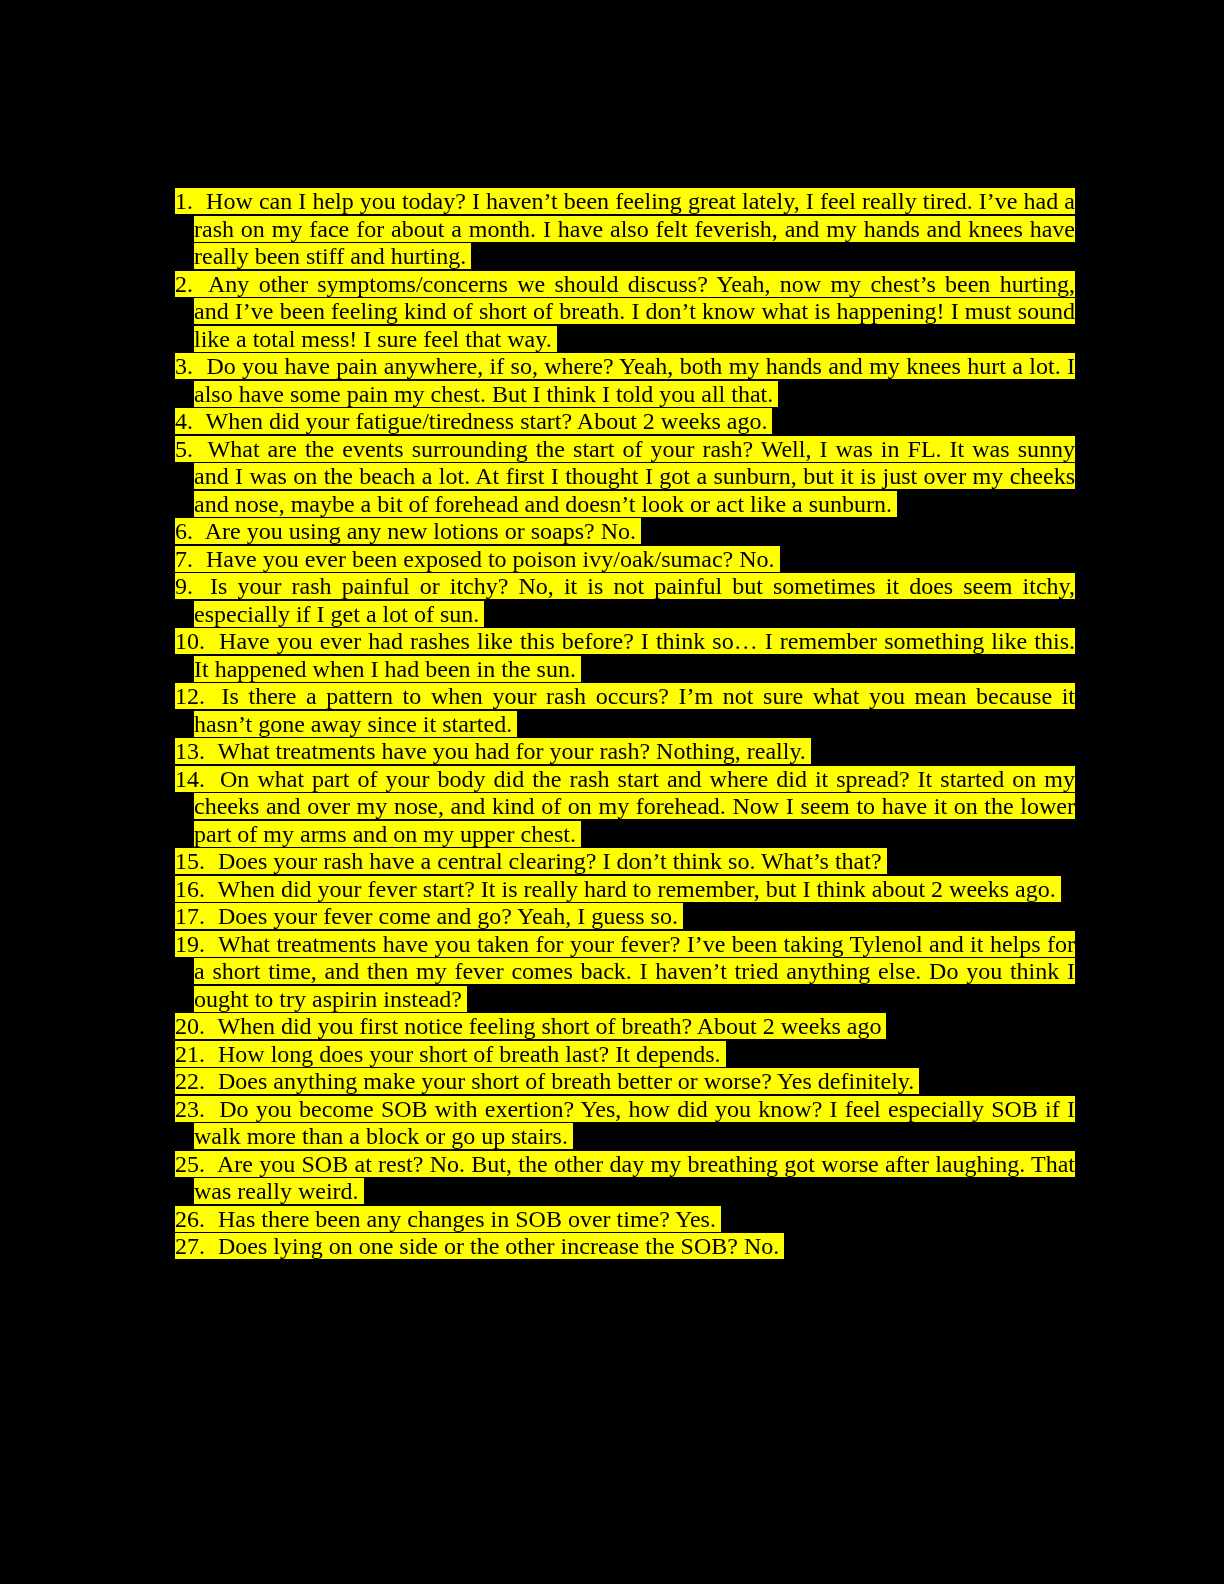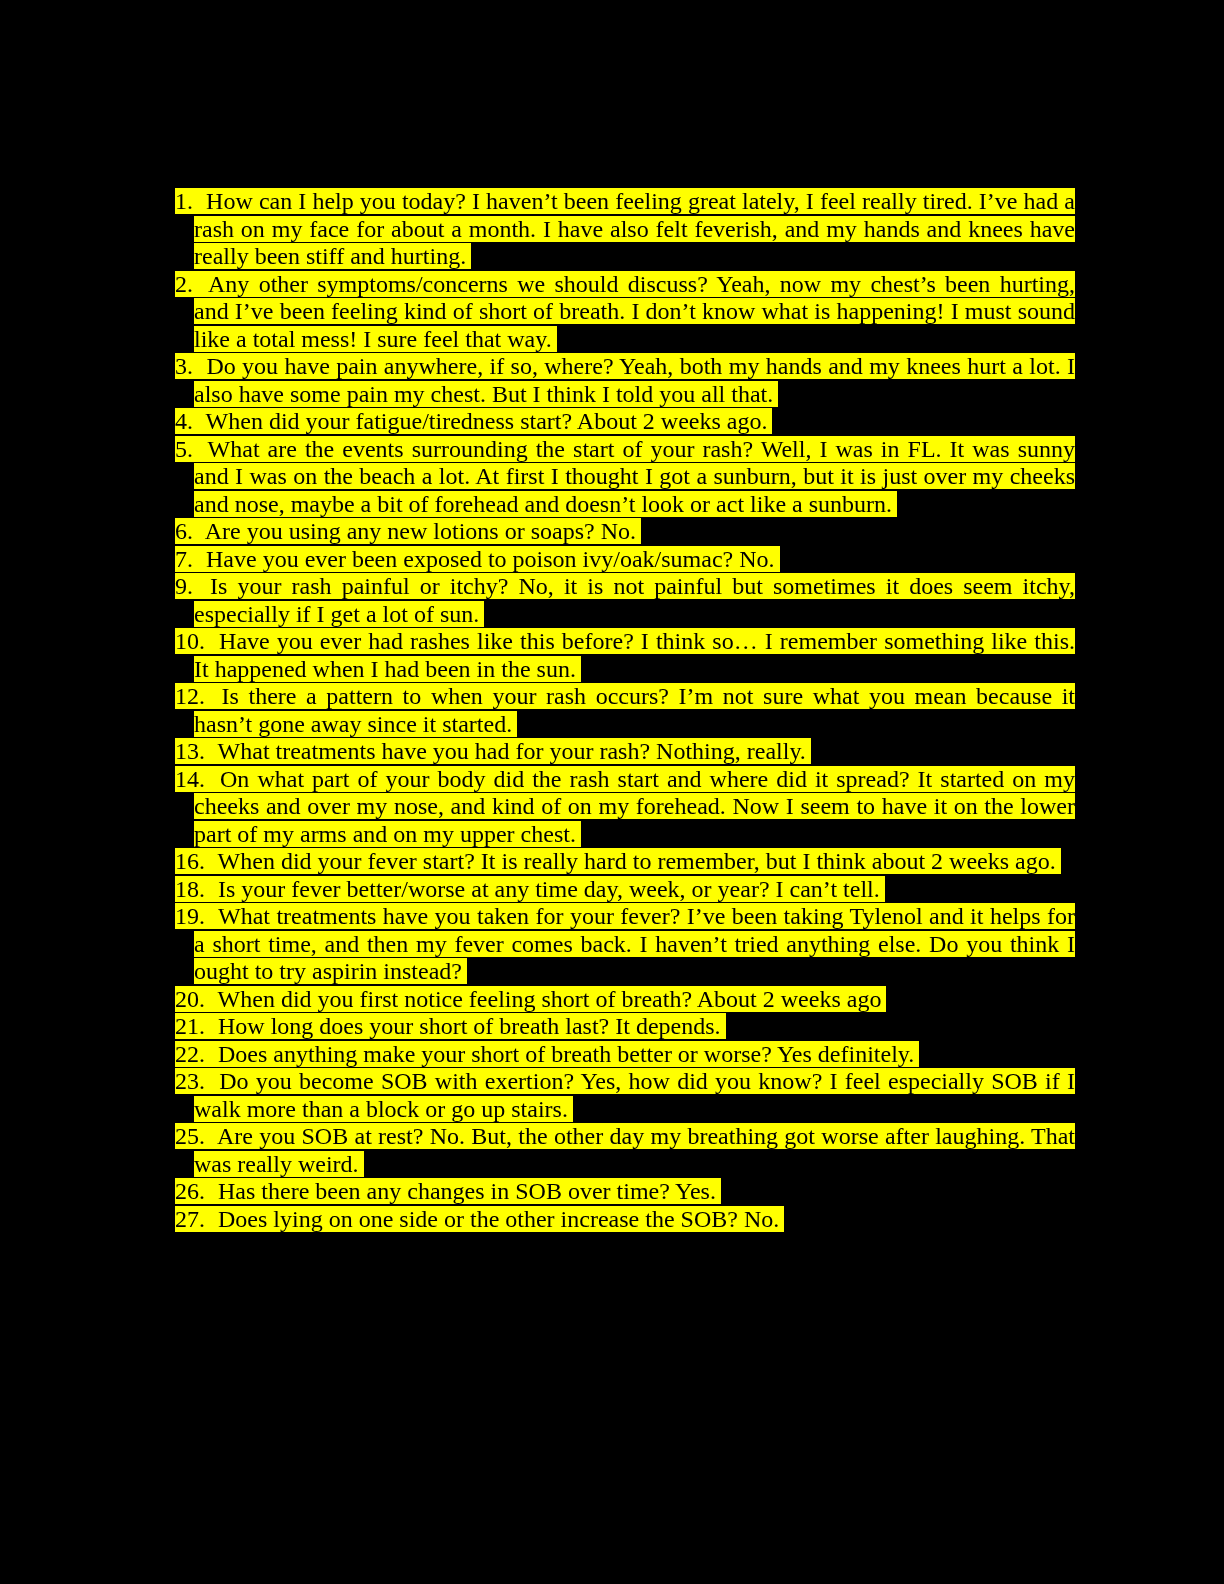--- a/index.html
+++ b/index.html
@@ -64,25 +64,26 @@
 
   <li class="qa-item"><span class="hl"><span class="marker">10.</span> <span class="question">Have you ever had rashes like this before?</span> <span class="answer">I think so… I remember something like this. It happened when I had been in the sun.</span></span></li>
 
 
   <li class="qa-item"><span class="hl"><span class="marker">12.</span> <span class="question">Is there a pattern to when your rash occurs?</span> <span class="answer">I’m not sure what you mean because it hasn’t gone away since it started.</span></span></li>
 
   <li class="qa-item"><span class="hl"><span class="marker">13.</span> <span class="question">What treatments have you had for your rash?</span> <span class="answer">Nothing, really.</span></span></li>
 
   <li class="qa-item"><span class="hl"><span class="marker">14.</span> <span class="question">On what part of your body did the rash start and where did it spread?</span> <span class="answer">It started on my cheeks and over my nose, and kind of on my forehead. Now I seem to have it on the lower part of my arms and on my upper chest.</span></span></li>
 
+  <li class="qa-item"><span class="hl"><span class="marker">15.</span> <span class="question">Does your rash have a central clearing?</span> <span class="answer">I don’t think so. What’s that?</span></span></li>
 
   <li class="qa-item"><span class="hl"><span class="marker">16.</span> <span class="question">When did your fever start?</span> <span class="answer">It is really hard to remember, but I think about 2 weeks ago.</span></span></li>
 
+  <li class="qa-item"><span class="hl"><span class="marker">17.</span> <span class="question">Does your fever come and go?</span> <span class="answer">Yeah, I guess so.</span></span></li>
 
-  <li class="qa-item"><span class="hl"><span class="marker">18.</span> <span class="question">Is your fever better/worse at any time day, week, or year?</span> <span class="answer">I can’t tell.</span></span></li>
 
   <li class="qa-item"><span class="hl"><span class="marker">19.</span> <span class="question">What treatments have you taken for your fever?</span> <span class="answer">I’ve been taking Tylenol and it helps for a short time, and then my fever comes back. I haven’t tried anything else. Do you think I ought to try aspirin instead?</span></span></li>
 
   <li class="qa-item"><span class="hl"><span class="marker">20.</span> <span class="question">When did you first notice feeling short of breath?</span> <span class="answer">About 2 weeks ago</span></span></li>
 
   <li class="qa-item"><span class="hl"><span class="marker">21.</span> <span class="question">How long does your short of breath last?</span> <span class="answer">It depends.</span></span></li>
 
   <li class="qa-item"><span class="hl"><span class="marker">22.</span> <span class="question">Does anything make your short of breath better or worse?</span> <span class="answer">Yes definitely.</span></span></li>
 
   <li class="qa-item"><span class="hl"><span class="marker">23.</span> <span class="question">Do you become SOB with exertion?</span> <span class="answer">Yes, how did you know? I feel especially SOB if I walk more than a block or go up stairs.</span></span></li>

